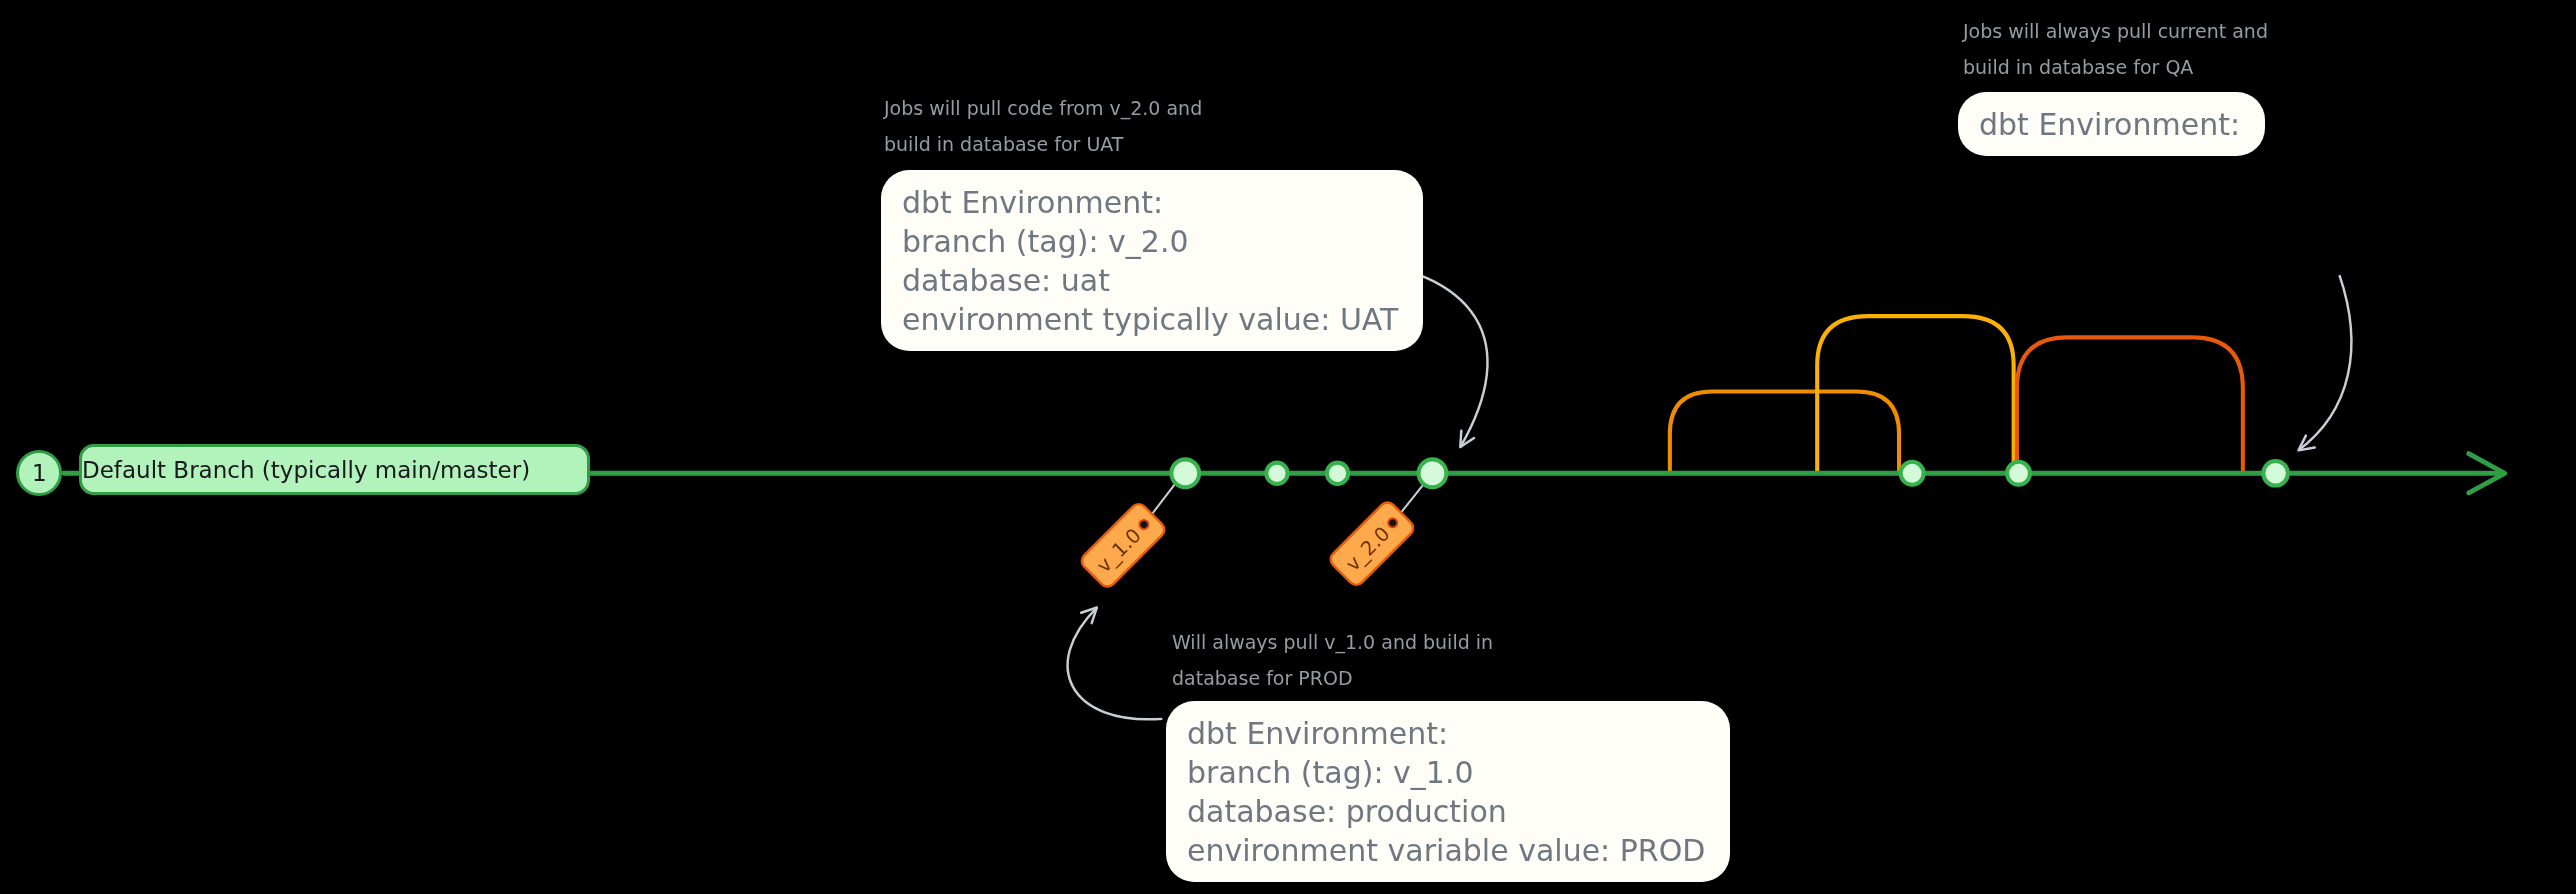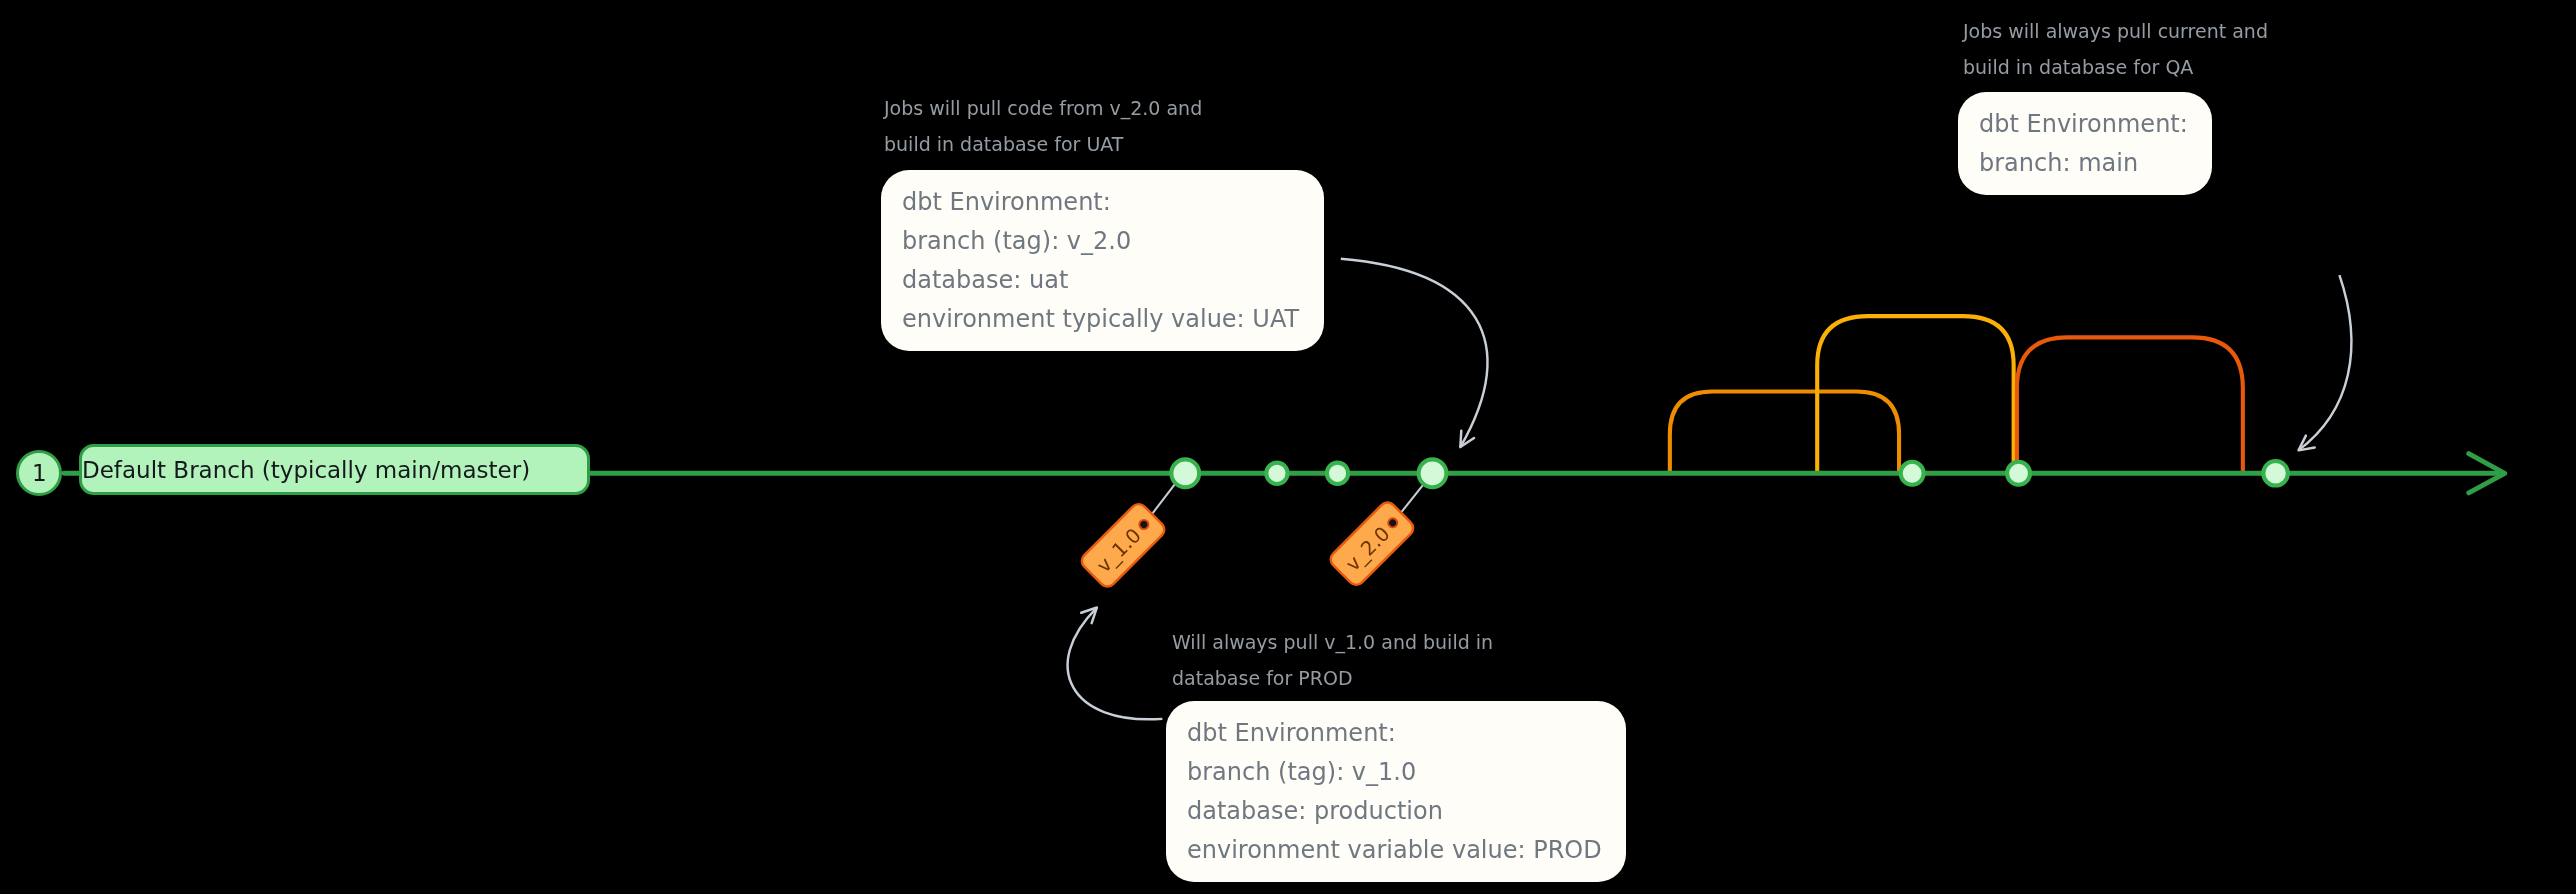--- a/index.html
+++ b/index.html
@@ -59,21 +59,21 @@
     font-size: 19px;
     line-height: 36px;
     white-space: nowrap;
   }
   .callout {
     position: absolute;
     background: #fffdf8;
     border-radius: 28px;
     padding: 13px 24.6px 11.5px 21px;
     color: #6f7780;
-    font-size: 24px;
+    font-size: 30px;
     line-height: 39px;
     white-space: nowrap;
   }
 </style>
 </head>
 <body>
 
 <div class="canvas">
 
   <svg class="layer" width="2576" height="895" viewBox="0 0 3147 1093">
@@ -135,21 +135,20 @@
     <div>database: uat</div>
     <div>environment typically value: UAT</div>
   </div>
 
   <div class="caption" style="left:1963px; top:13px;">
     <div>Jobs will always pull current and</div>
     <div>build in database for QA</div>
   </div>
   <div class="callout" style="left:1958px; top:92px;">
     <div>dbt Environment:</div>
-    <div>branch: main</div>
   </div>
 
   <div class="caption" style="left:1172px; top:624px;">
     <div>Will always pull v_1.0 and build in</div>
     <div>database for PROD</div>
   </div>
   <div class="callout" style="left:1166px; top:701px;">
     <div>dbt Environment:</div>
     <div>branch (tag): v_1.0</div>
     <div>database: production</div>

